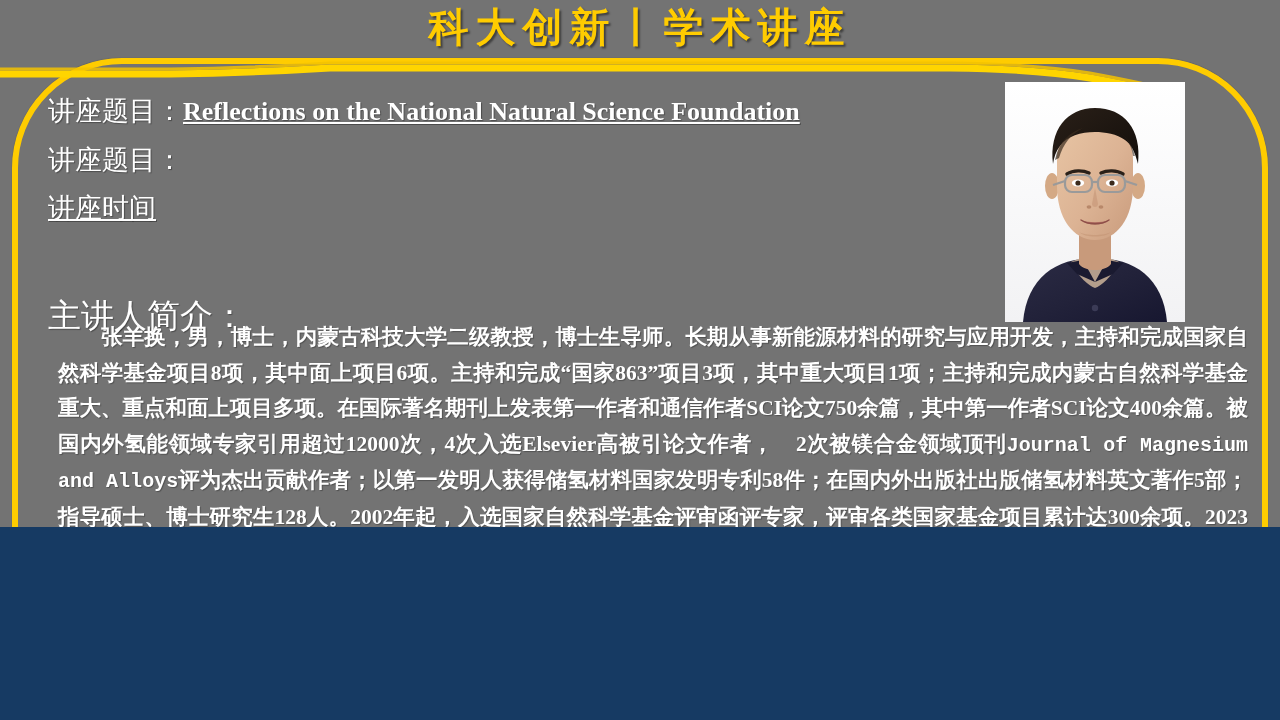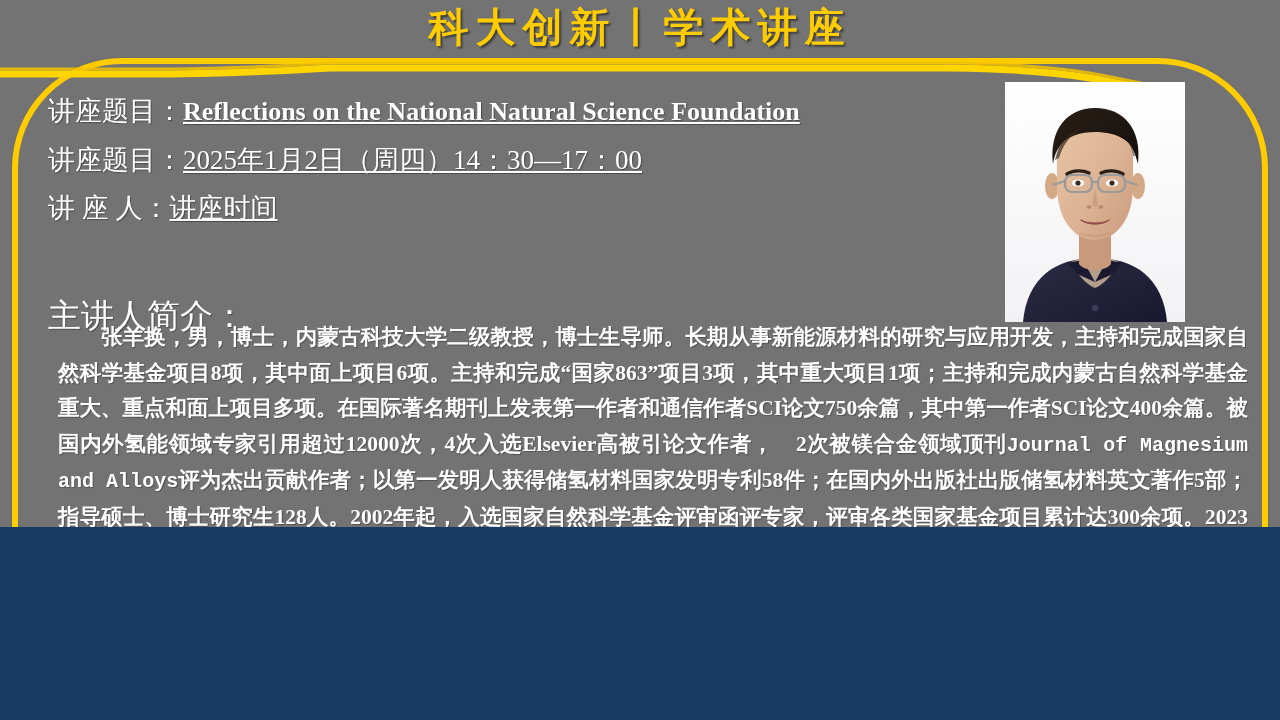--- a/index.html
+++ b/index.html
@@ -169,24 +169,22 @@
 
   <div class="content">
 
     <div class="info-list">
       <div class="info-row">
         <span class="info-label">讲座题目：</span>
         <span class="info-value bold">Reflections on the National Natural Science Foundation</span>
       </div>
       <div class="info-row">
         <span class="info-label">讲座题目：</span>
-        <span class="info-value">2025年1月2日（周四）14：30—17：00</span>
       </div>
       <div class="info-row">
-        <span class="info-label">讲 座 人：</span>
         <span class="info-value">讲座时间</span>
       </div>
     </div>
 
     <div class="bio-heading">主讲人简介：</div>
 
     <div class="bio-body"><span>张羊换，男，博士，内蒙古科技大学二级教授，博士生导师。长期从事新能源材料的研究与应用开发，主持和完成国家自然科学基金项目8项，其中面上项目6项。主持和完成“国家863”项目3项，其中重大项目1项；主持和完成内蒙古自然科学基金重大、重点和面上项目多项。在国际著名期刊上发表第一作者和通信作者SCI论文750余篇，其中第一作者SCI论文400余篇。被国内外氢能领域专家引用超过12000次，4次入选Elsevier高被引论文作者，　2次被镁合金领域顶刊</span><span class="mono">Journal of Magnesium and Alloys</span><span>评为杰出贡献作者；以第一发明人获得储氢材料国家发明专利58件；在国内外出版社出版储氢材料英文著作5部；指导硕士、博士研究生128人。2002年起，入选国家自然科学基金评审函评专家，评审各类国家基金项目累计达300余项。2023年再次入选全球前2%顶尖科学家影响力排行榜。欢迎各位老师和同学届时前来交流！</span></div>
 
     <div class="footer">
       <div>主办单位：稀土产业学院</div>

